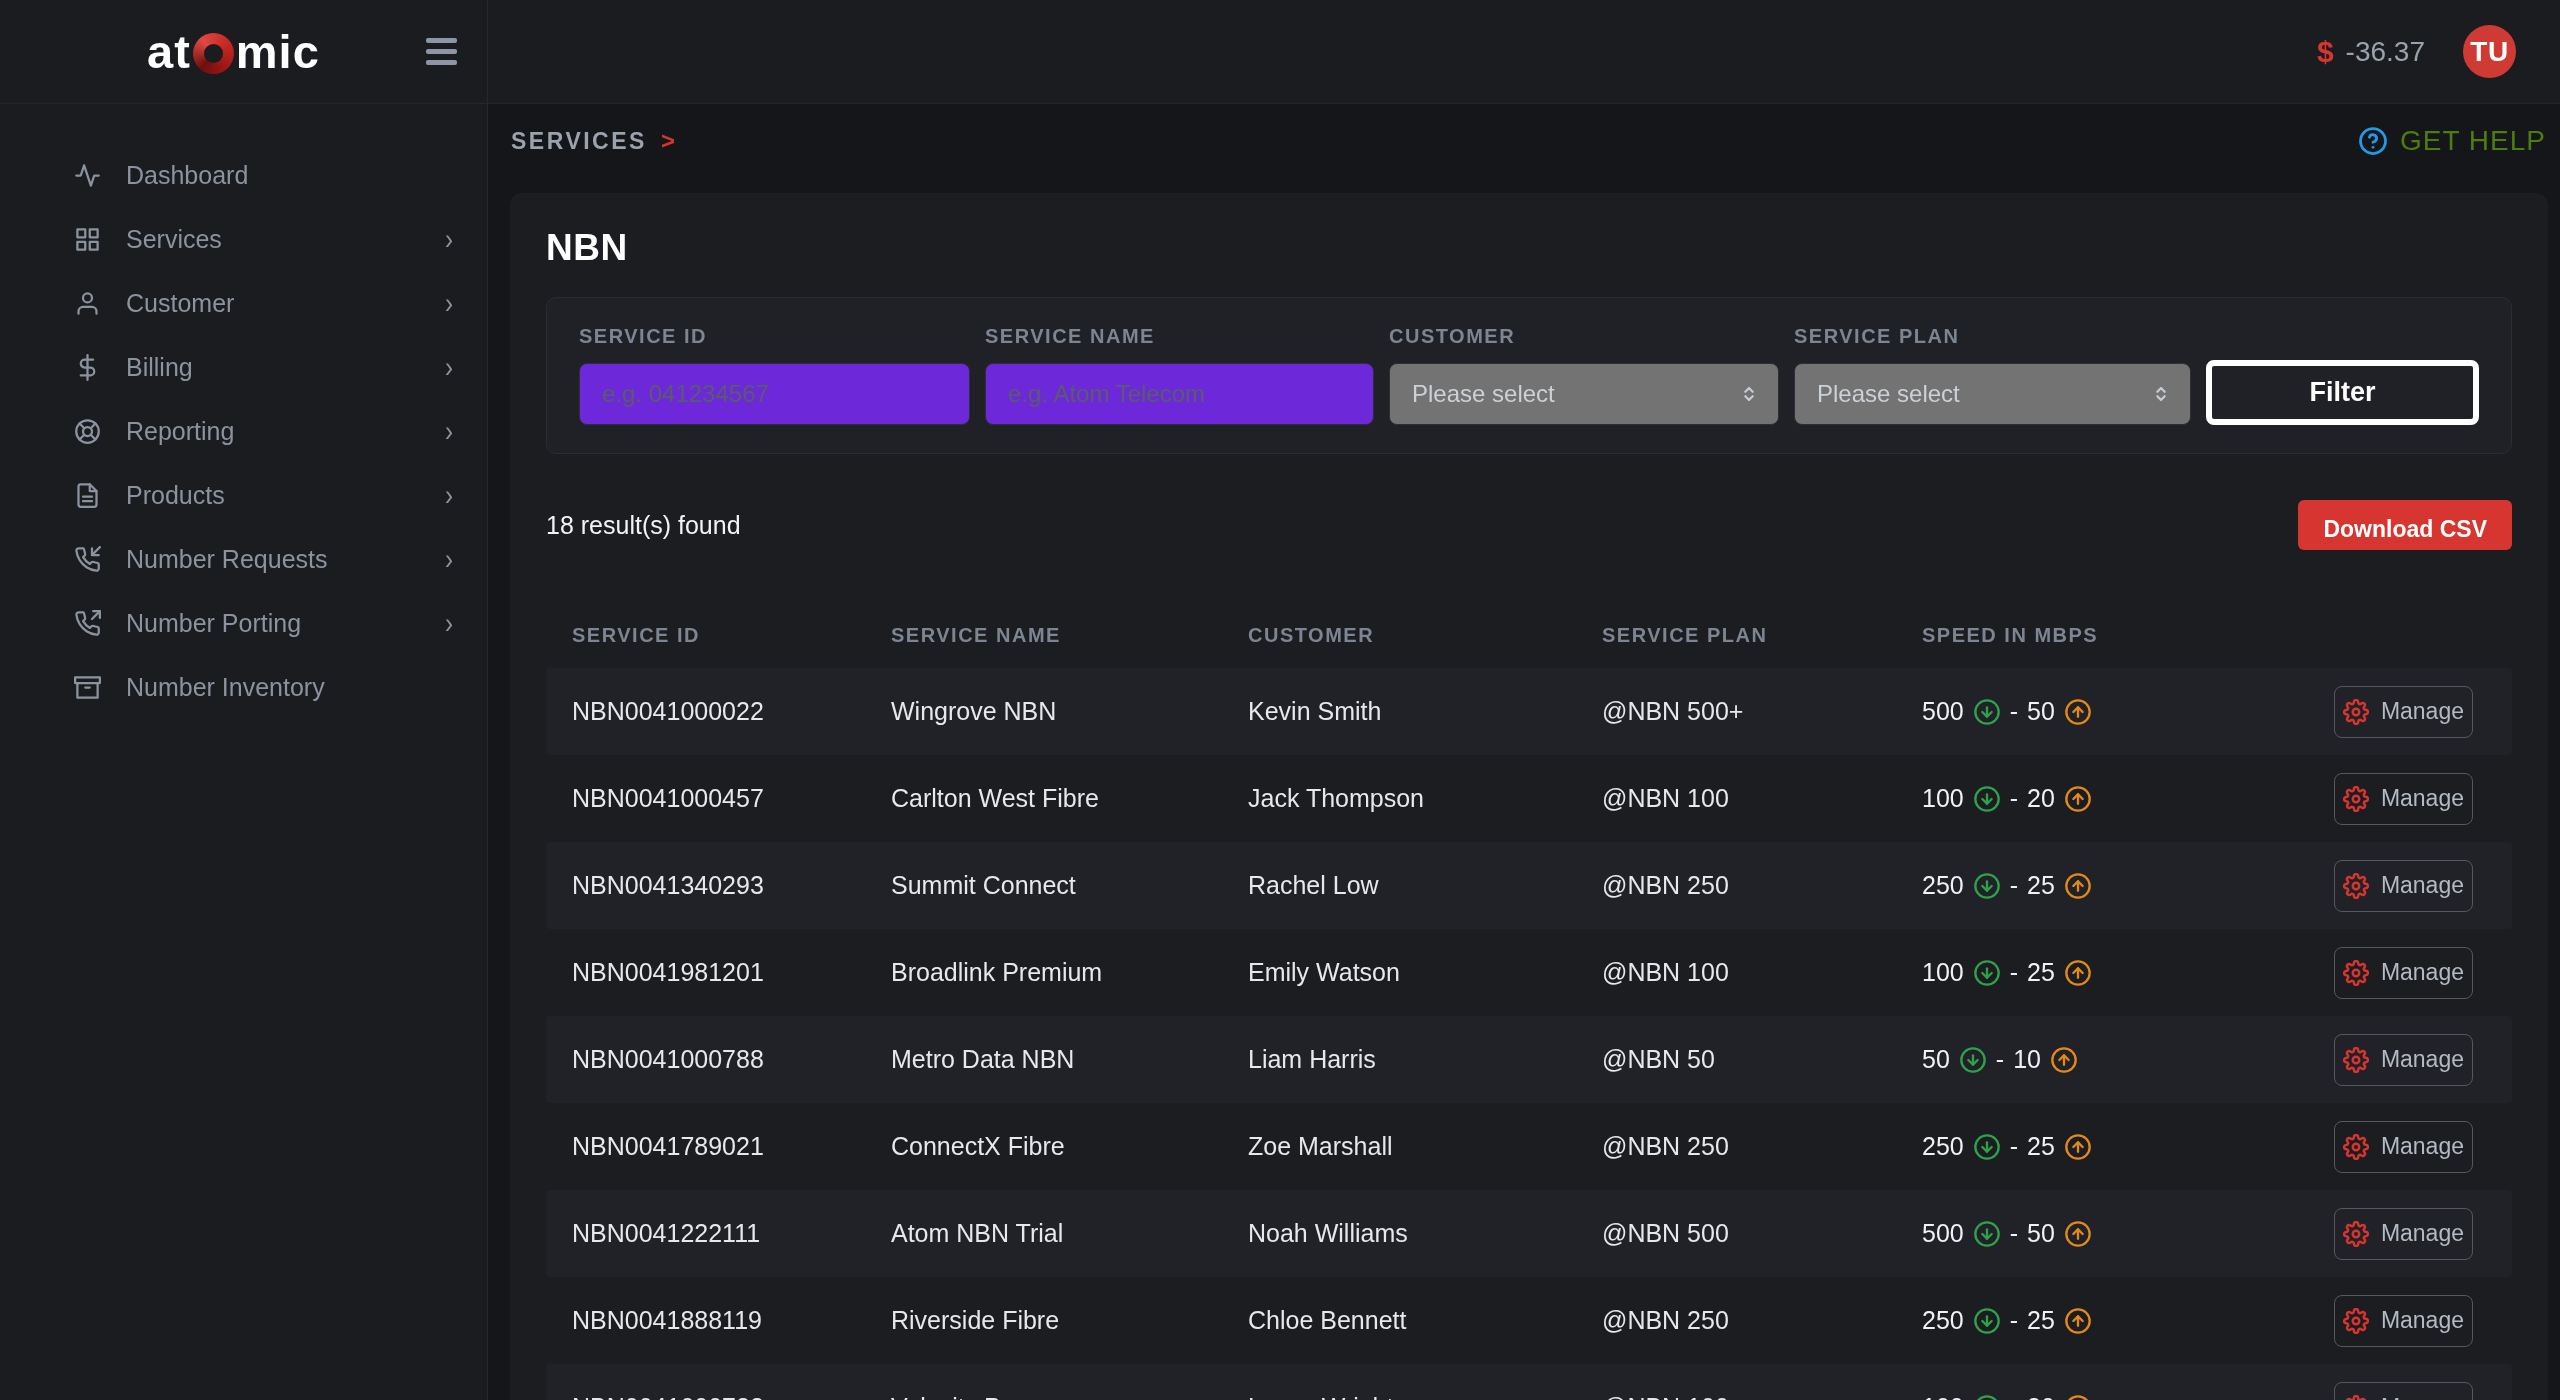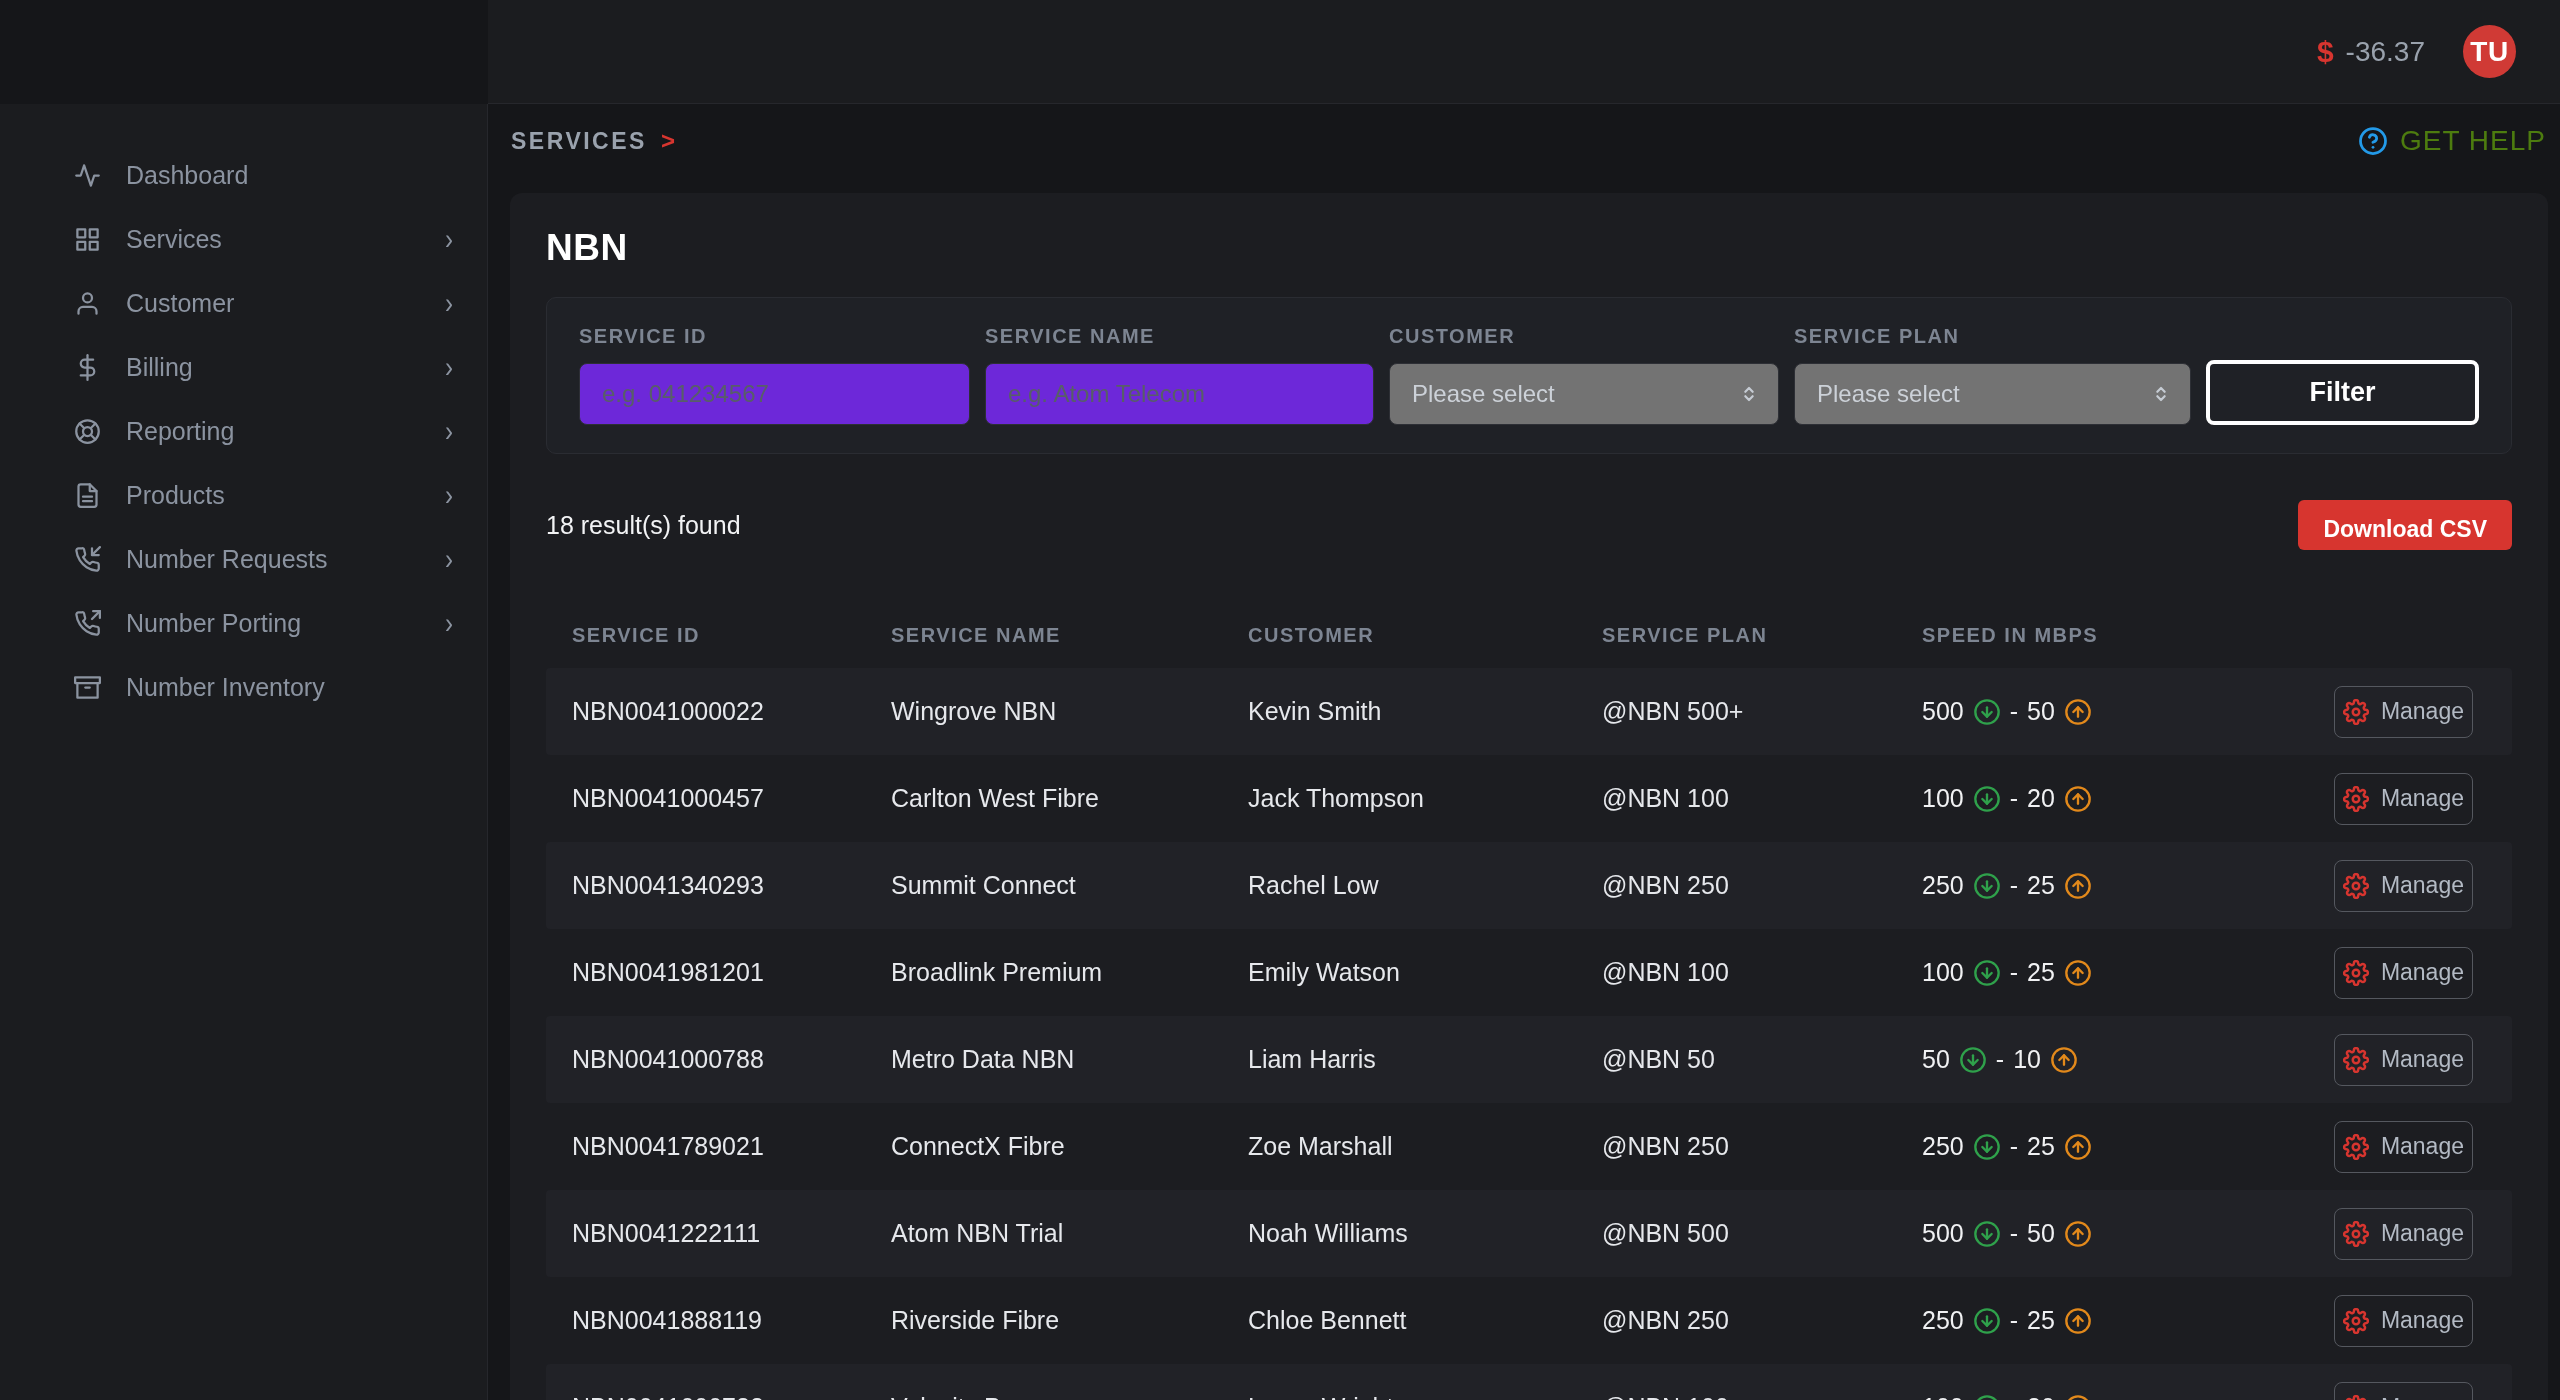--- a/index.html
+++ b/index.html
@@ -114,21 +114,21 @@
   .select-box {
     width:100%; height:62px; background:#737373; border:1px solid #2d2f35; border-radius:8px;
     display:flex; align-items:center; justify-content:space-between;
     padding:0 18px 0 22px; cursor:pointer;
   }
   .select-box .select-value { color:#ccd1d8; font-size:24px; }
   .select-box svg { width:22px; height:22px; stroke:#c6ccd4; fill:none; stroke-width:2.4; stroke-linecap:round; stroke-linejoin:round; }
   .filter-btn-wrap { display:flex; align-items:flex-end; }
   .filter-button {
     width:100%; height:65px; background:transparent;
-    border:4px solid #ffffff; border-radius:8px;
+    border:6px solid #ffffff; border-radius:8px;
     color:#ffffff; font-size:27px; font-weight:700;
     cursor:pointer; font-family:"Liberation Sans", sans-serif;
   }
 
   
   .results-row { margin-top:46px; display:flex; align-items:center; justify-content:space-between; height:50px; }
   .results-count { color:#f2f3f5; font-size:25px; }
   .download-button {
     height:50px; padding:16px 25px; background:#d7352f; border:none; border-radius:6px;
     color:#ffffff; font-size:23px; font-weight:700; cursor:pointer;
@@ -162,20 +162,32 @@
     font-family:"Liberation Sans", sans-serif;
   }
   .manage-button svg { width:26px; height:26px; stroke:#d7352f; fill:none; stroke-width:2.3; stroke-linecap:round; stroke-linejoin:round; }
   .manage-button .manage-label { color:#b3bac4; font-size:23px; }
 </style>
 </head>
 <body>
 
 <div class="app">
 
+  <header class="topbar-left">
+    <div class="logo">
+      <span>at</span>
+        <span class="logo-o"></span>
+        <span>mic</span>
+    </div>
+    <div class="hamburger">
+      <span></span>
+        <span></span>
+        <span></span>
+    </div>
+  </header>
 
   <header class="topbar-right">
     <div class="balance">
       <span class="cur">$</span>
       <span class="amt">-36.37</span>
     </div>
     <div class="avatar">TU</div>
   </header>
 
   <aside class="sidebar">

